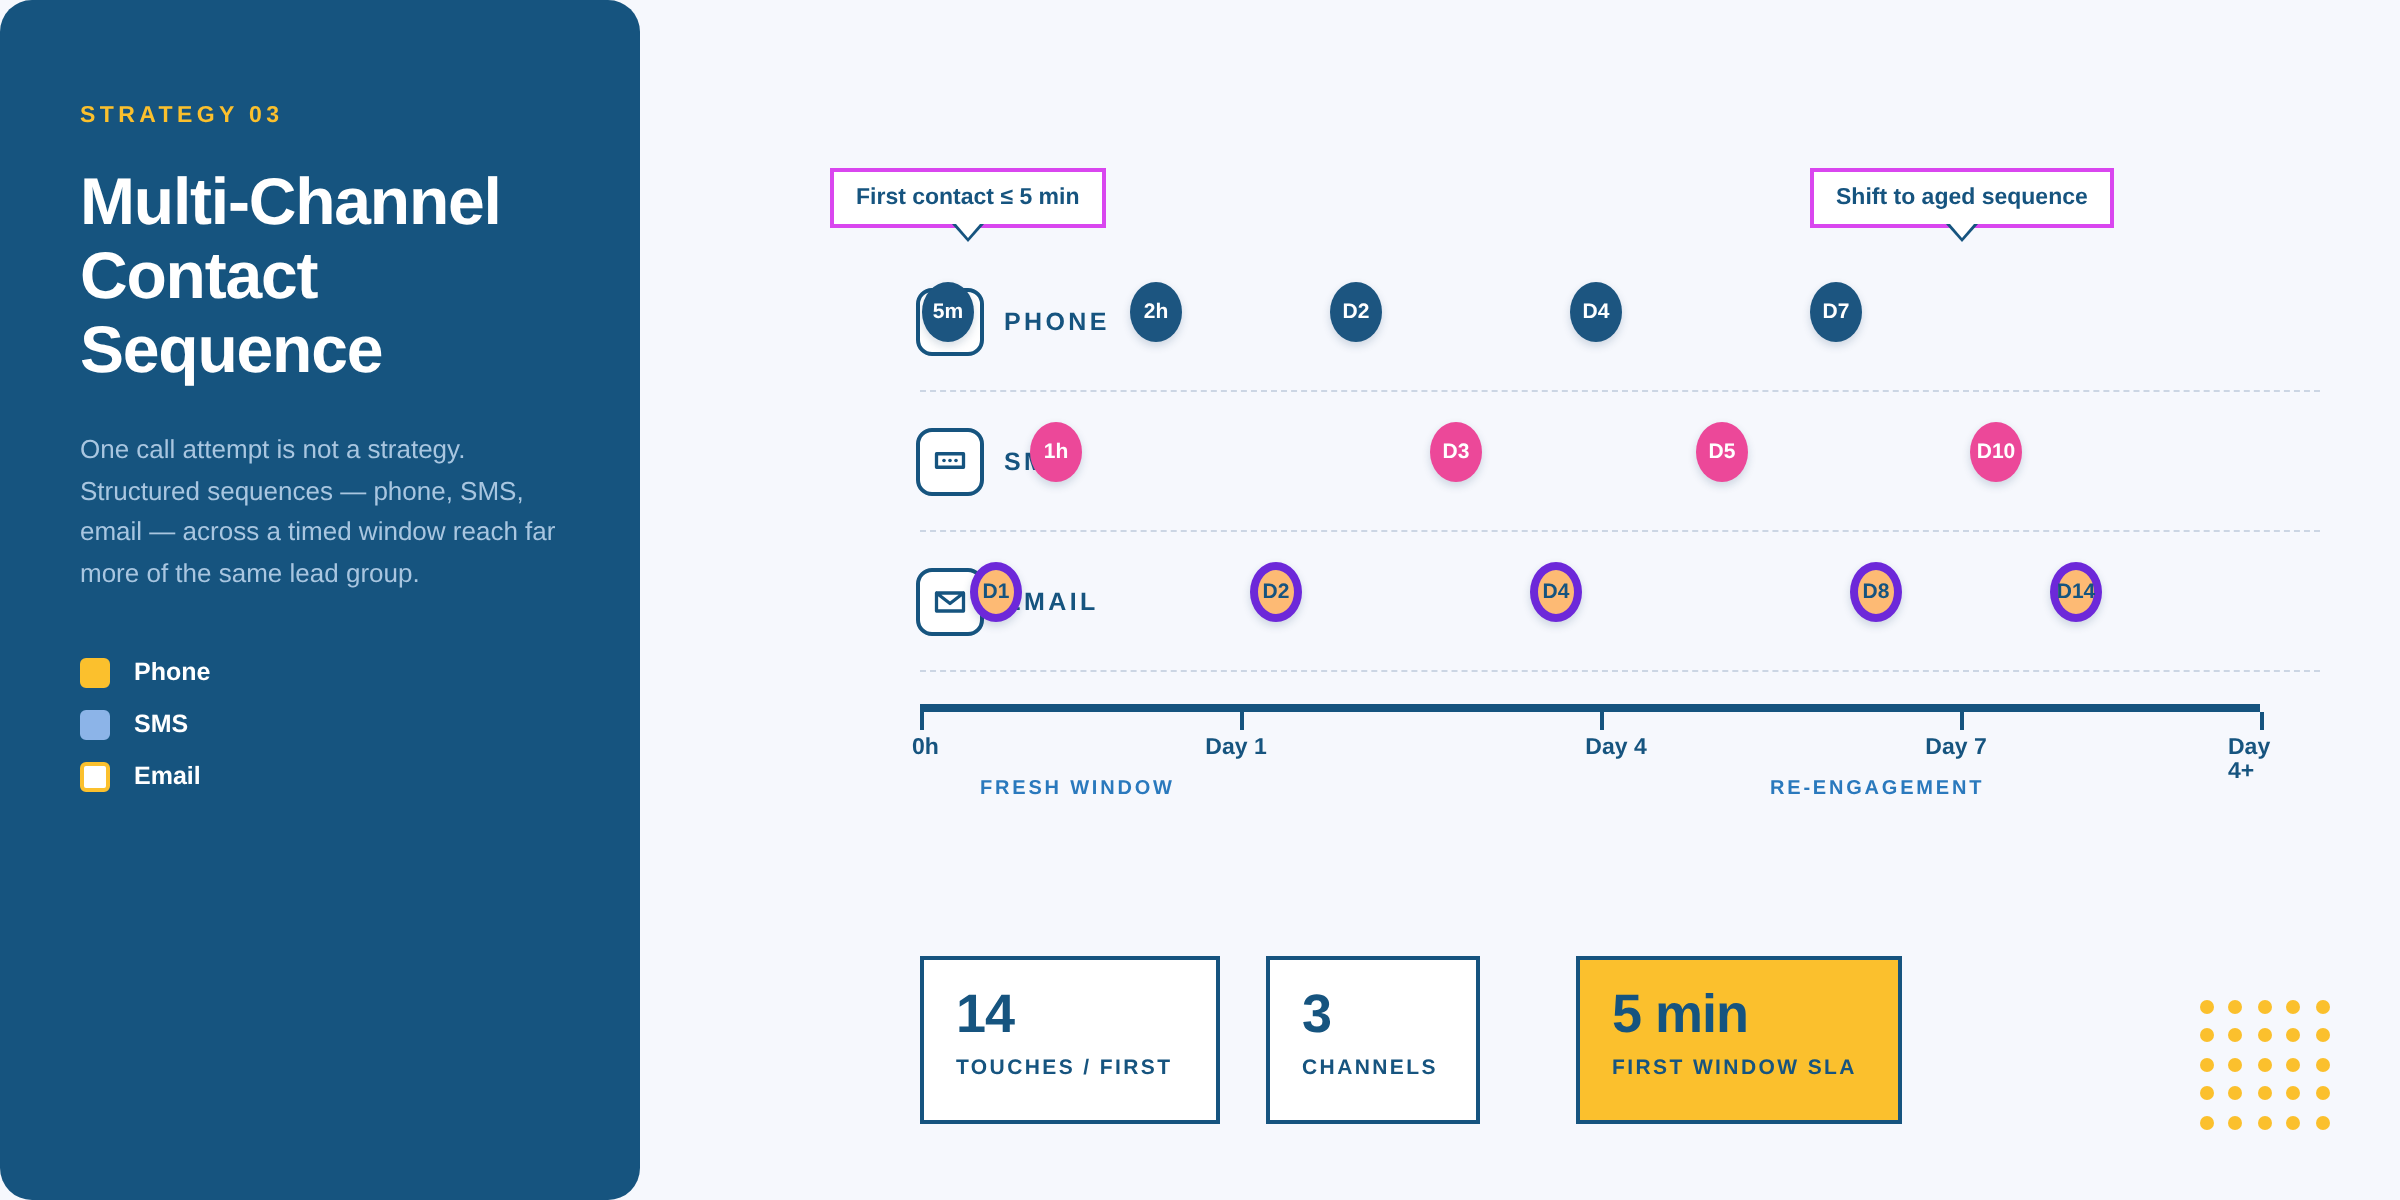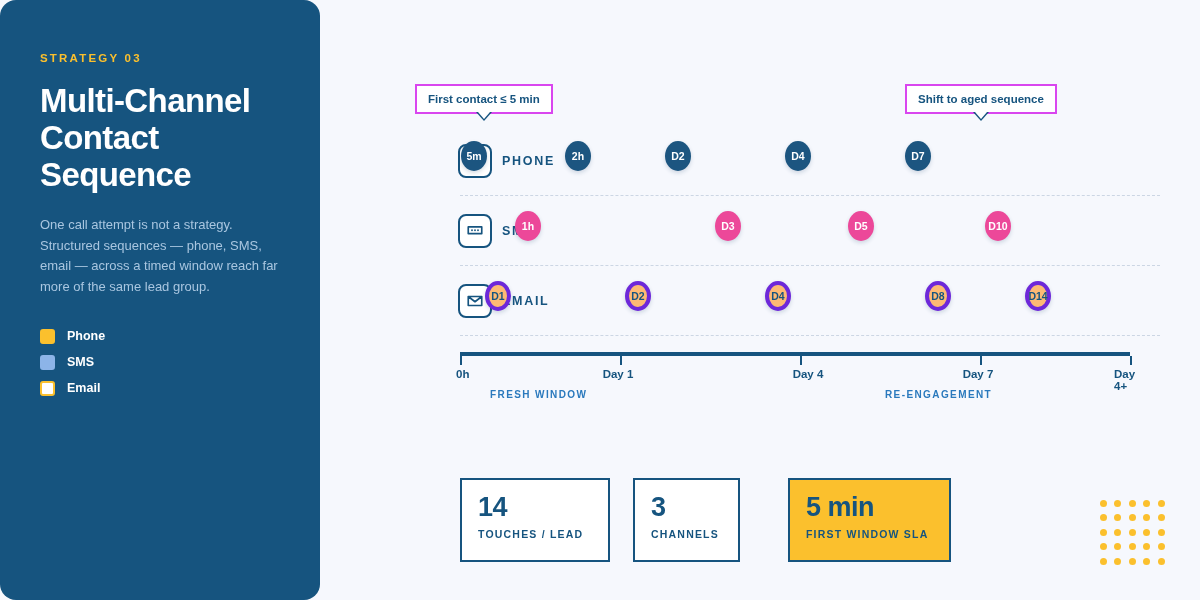--- a/index.html
+++ b/index.html
@@ -291,21 +291,21 @@
     <div class="tick" style="left: 480px;"></div>
     <div class="tick-label" style="left: 488px; transform: translateX(-50%);">Day 4</div>
     <div class="tick" style="left: 660px;"></div>
     <div class="tick-label" style="left: 658px; transform: translateX(-50%);">Day 7</div>
     <div class="tick" style="left: 810px;"></div>
     <div class="tick-label" style="left: 794px; width: 34px; white-space: normal;">Day 4+</div>
     <div class="phase-label" style="left: 170px;">FRESH WINDOW</div>
     <div class="phase-label" style="left: 565px;">RE-ENGAGEMENT</div>
     <div class="stat-card" style="left: 140px; width: 150px;">
       <div class="stat-value">14</div>
-      <div class="stat-label">TOUCHES / LEAD</div>
+      <div class="stat-label">TOUCHES / FIRST</div>
     </div>
     <div class="stat-card" style="left: 313px; width: 107px;">
       <div class="stat-value">3</div>
       <div class="stat-label">CHANNELS</div>
     </div>
     <div class="stat-card accent" style="left: 444px; width: 163px; margin-left: 24px;">
       <div class="stat-value">5 min</div>
       <div class="stat-label">FIRST WINDOW SLA</div>
     </div>
   </div>

